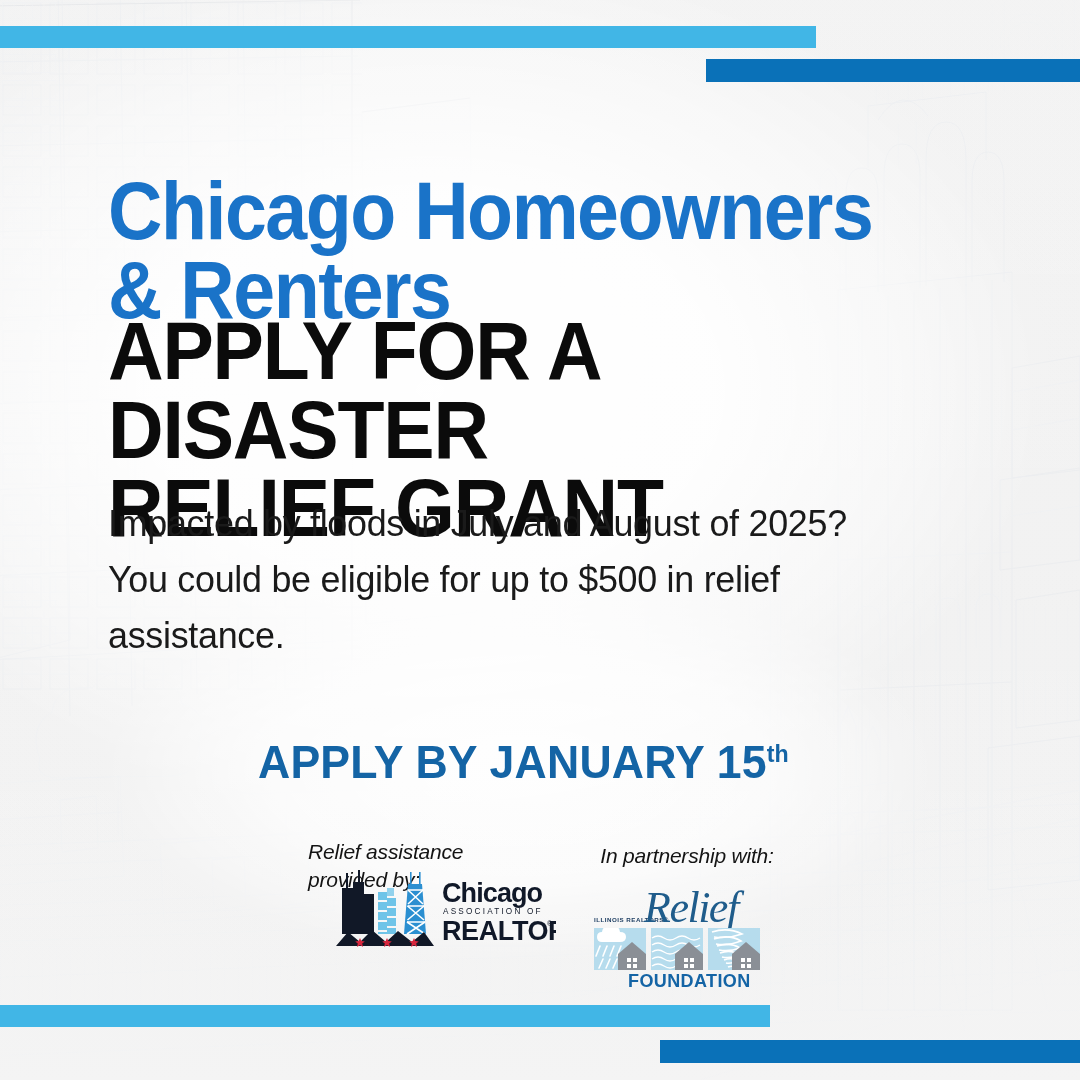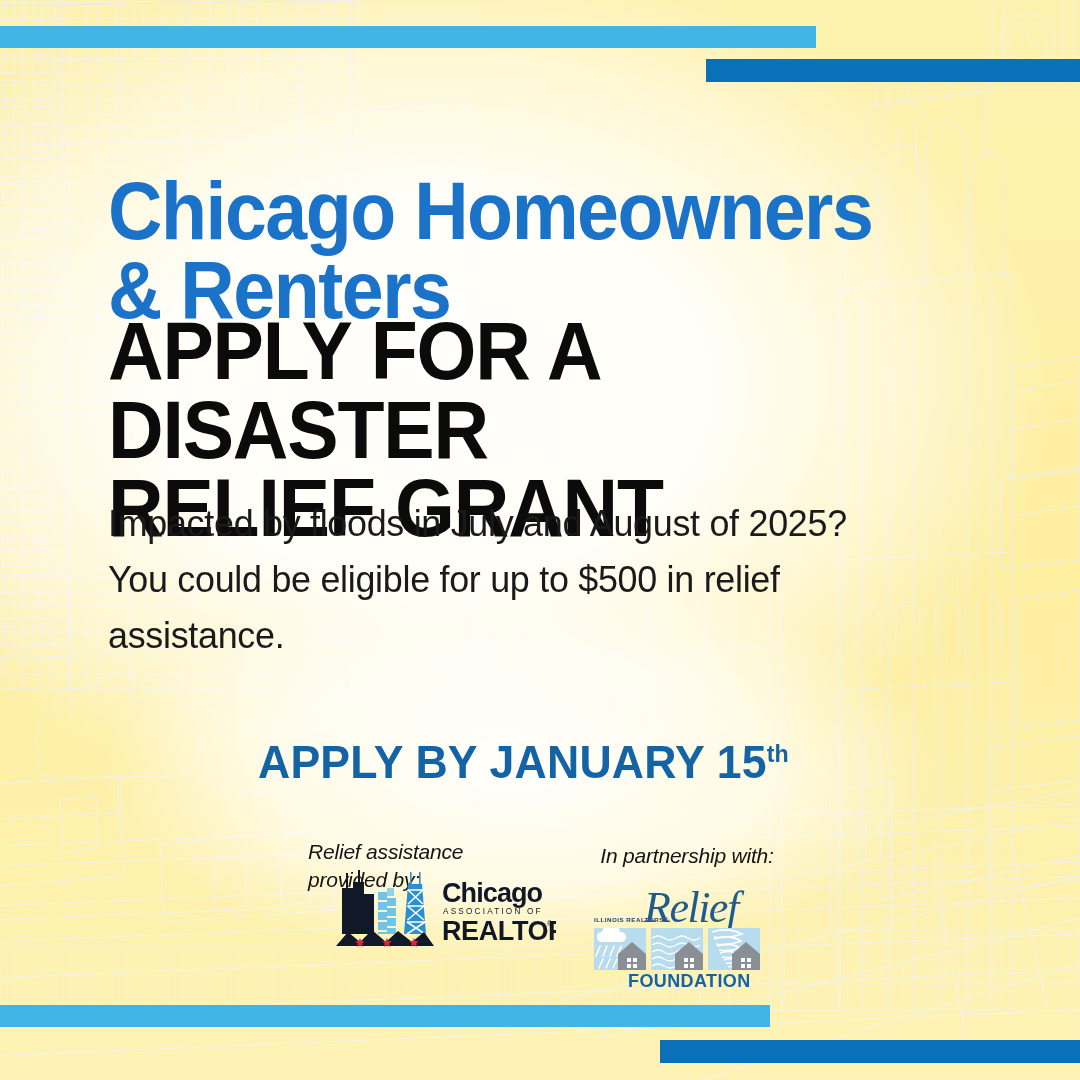--- a/index.html
+++ b/index.html
@@ -9,21 +9,21 @@
     height: 1080px;
     overflow: hidden;
     background: #ffffff;
     font-family: "Liberation Sans", sans-serif;
   }
 
   #poster {
     position: relative;
     width: 1080px;
     height: 1080px;
-    background: #fde047;
+    background: #e5e5e5;
     overflow: hidden;
   }
 
   
   #bg-art {
     position: absolute;
     inset: 0;
     width: 1080px;
     height: 1080px;
     z-index: 0;

